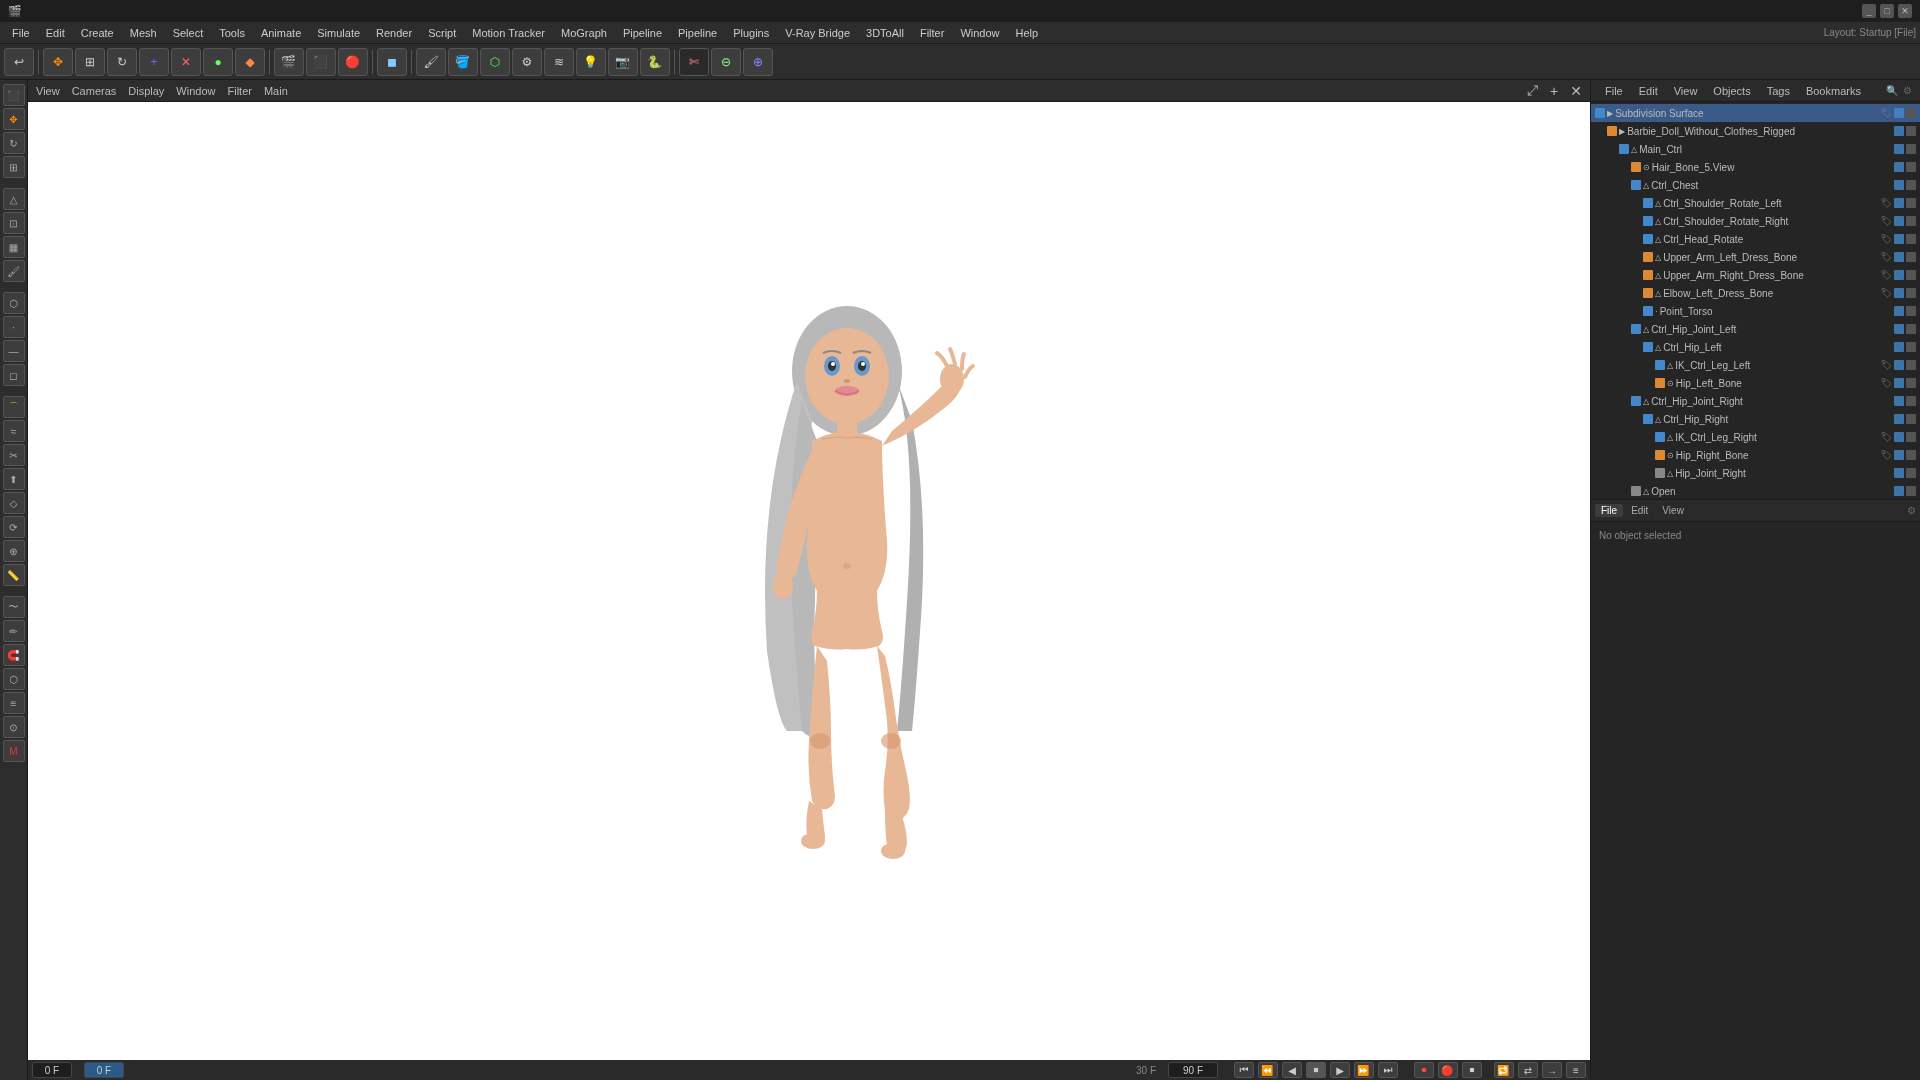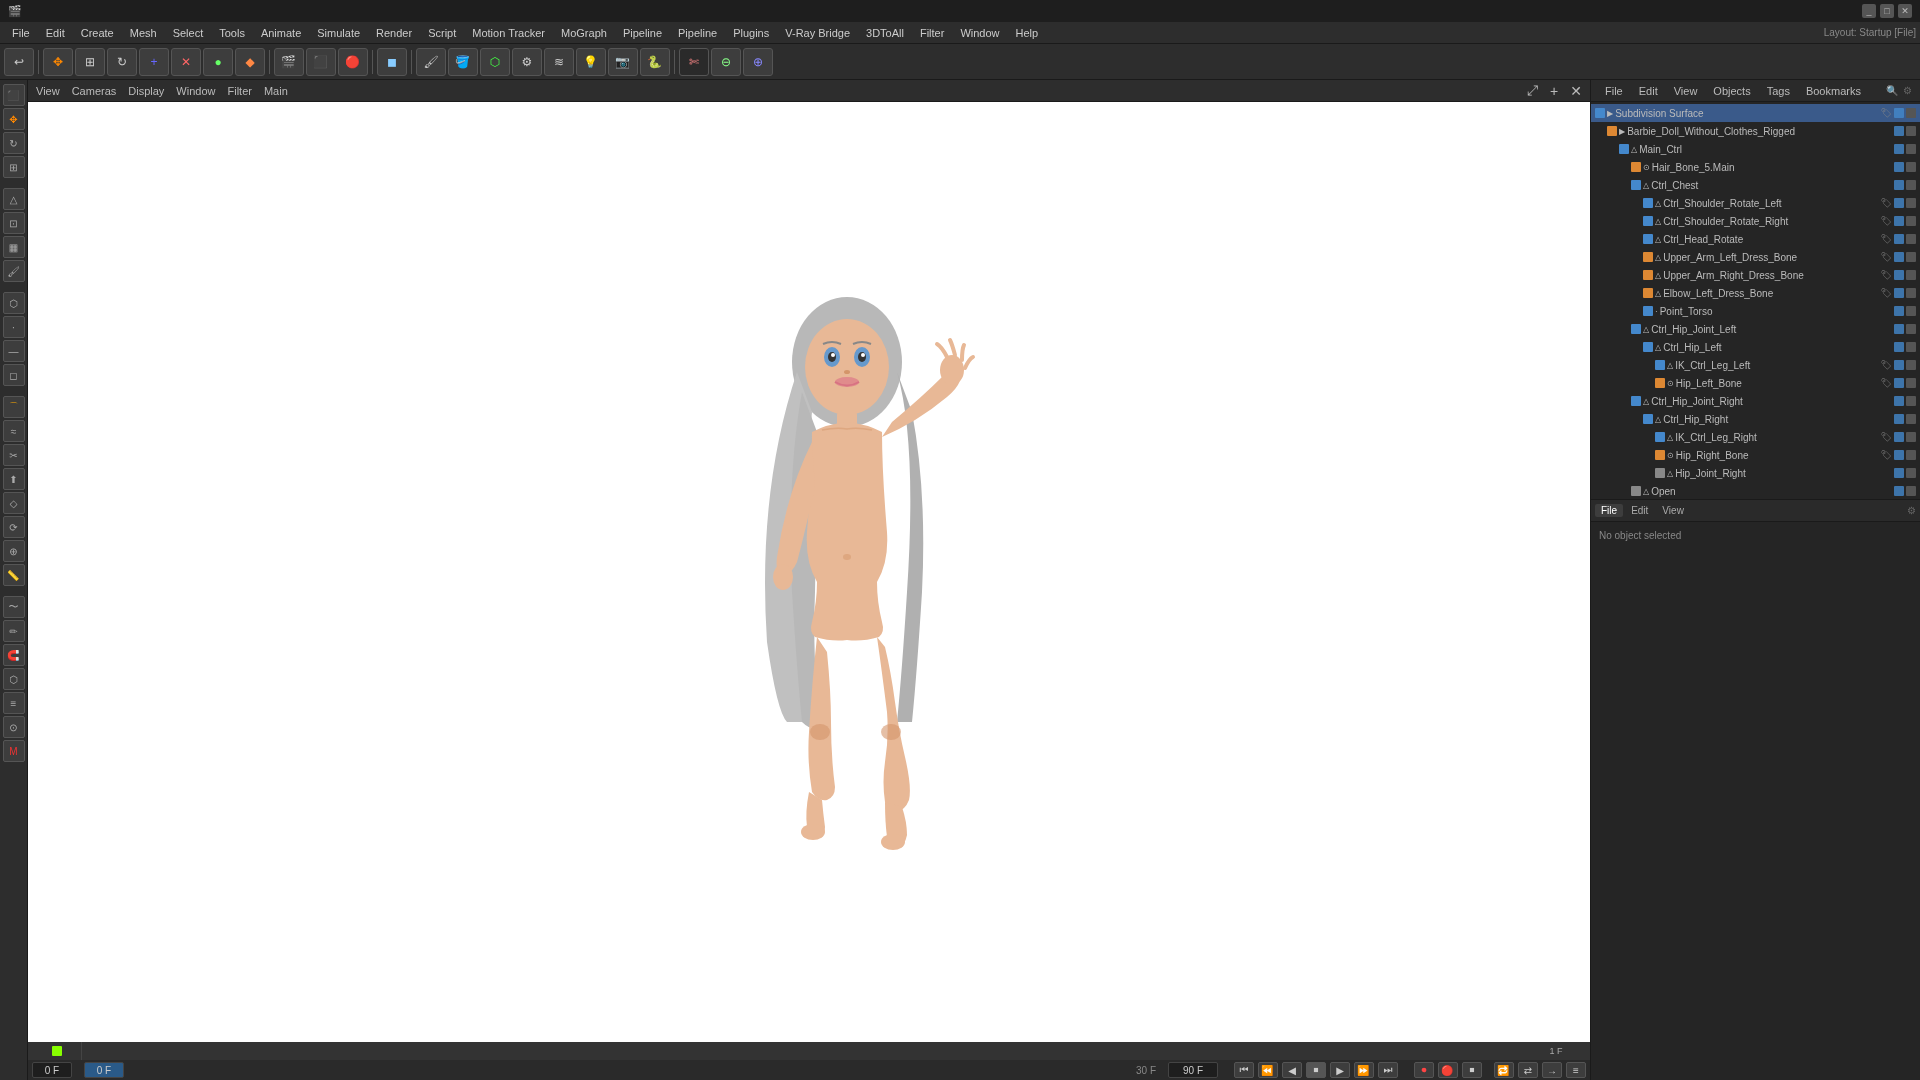--- a/index.html
+++ b/index.html
@@ -303,49 +303,20 @@
           <path d="M228 510 Q228 530 230 545 Q234 555 242 555 Q248 553 250 543 Q250 530 245 515 Z" fill="#e8b896"></path>
           <ellipse cx="236" cy="550" rx="12" ry="8" fill="#e8b896"></ellipse>
 
           <ellipse cx="190" cy="265" rx="4" ry="3" fill="#d4956a" opacity="0.5"></ellipse>
 
           <path d="M165 138 Q180 135 190 137 Q200 135 215 138" stroke="#d4956a" stroke-width="1.5" fill="none" opacity="0.5"></path>
         </svg>
       </div>
     </div>
 
-    <div id="timeline-ruler">
-      <div style="width:50px; background:#333; height:100%; border-right:1px solid #444; display:flex;align-items:center;justify-content:center;font-size:9px;color:#aaa;">
-        <div style="width:10px;height:10px;background:#88ff00;border-radius:1px;"></div>
-      </div>
-      <div style="flex:1; position:relative; overflow:hidden;">
-        
-        
-        
-        
-        
-        
-        
-        
-        
-        
-        
-        
-        
-        
-        
-        
-        
-        
-        
-      </div>
-      <div style="width:60px;background:#333;height:100%;display:flex;align-items:center;justify-content:center;font-size:9px;color:#aaa;">
-        <span>1 F</span>
-      </div>
-    </div>
 
     <div id="timeline-controls">
       <input class="time-input" value="0 F" style="width: 40px;">
       <span style="width:4px;"></span>
       <input class="time-input" value="0 F" style="background: rgb(42, 90, 136); width: 40px;">
       <span style="flex:1;"></span>
       <span style="font-size:10px;color:#888;">30 F</span>
       <span style="width:4px;"></span>
       <input class="time-input" value="90 F" style="width: 50px;">
       <span style="width:8px;"></span>
@@ -416,21 +387,21 @@
       <div class="tree-row-right">
 
         <div class="sq" style="background:#4488cc;opacity:0.8;"></div>
         <div class="sq" style="background:#555;"></div>
       </div>
     </div>
           <div class="tree-item">
       <span class="indent" style="width:36px;display:inline-block;"></span>
       <span class="color-dot" style="background:#dd8833;"></span>
       <span class="icon" style="font-size:8px;margin-right:2px;">⊙</span>
-      <span class="label">Hair_Bone_5.Main</span>
+      <span class="label">Hair_Bone_5.View</span>
       <div class="tree-row-right">
 
         <div class="sq" style="background:#4488cc;opacity:0.8;"></div>
         <div class="sq" style="background:#555;"></div>
       </div>
     </div>
           <div class="tree-item">
       <span class="indent" style="width:36px;display:inline-block;"></span>
       <span class="color-dot" style="background:#4488cc;"></span>
       <span class="icon" style="font-size:8px;margin-right:2px;">△</span>

